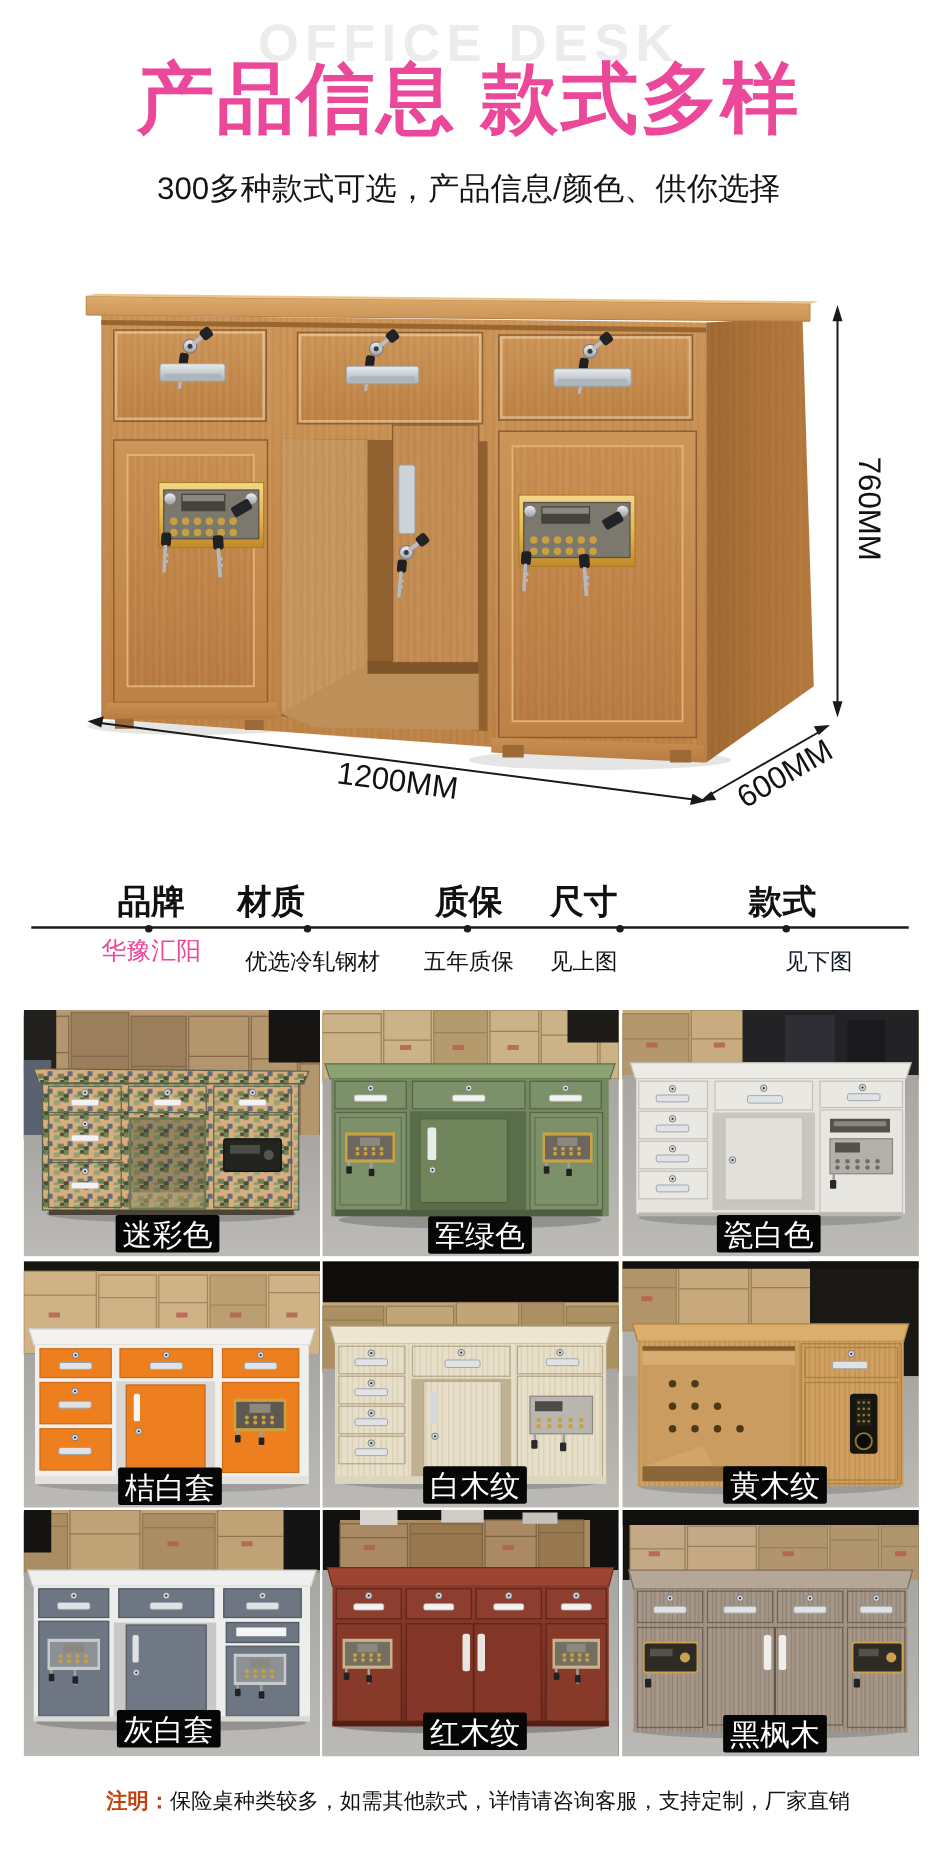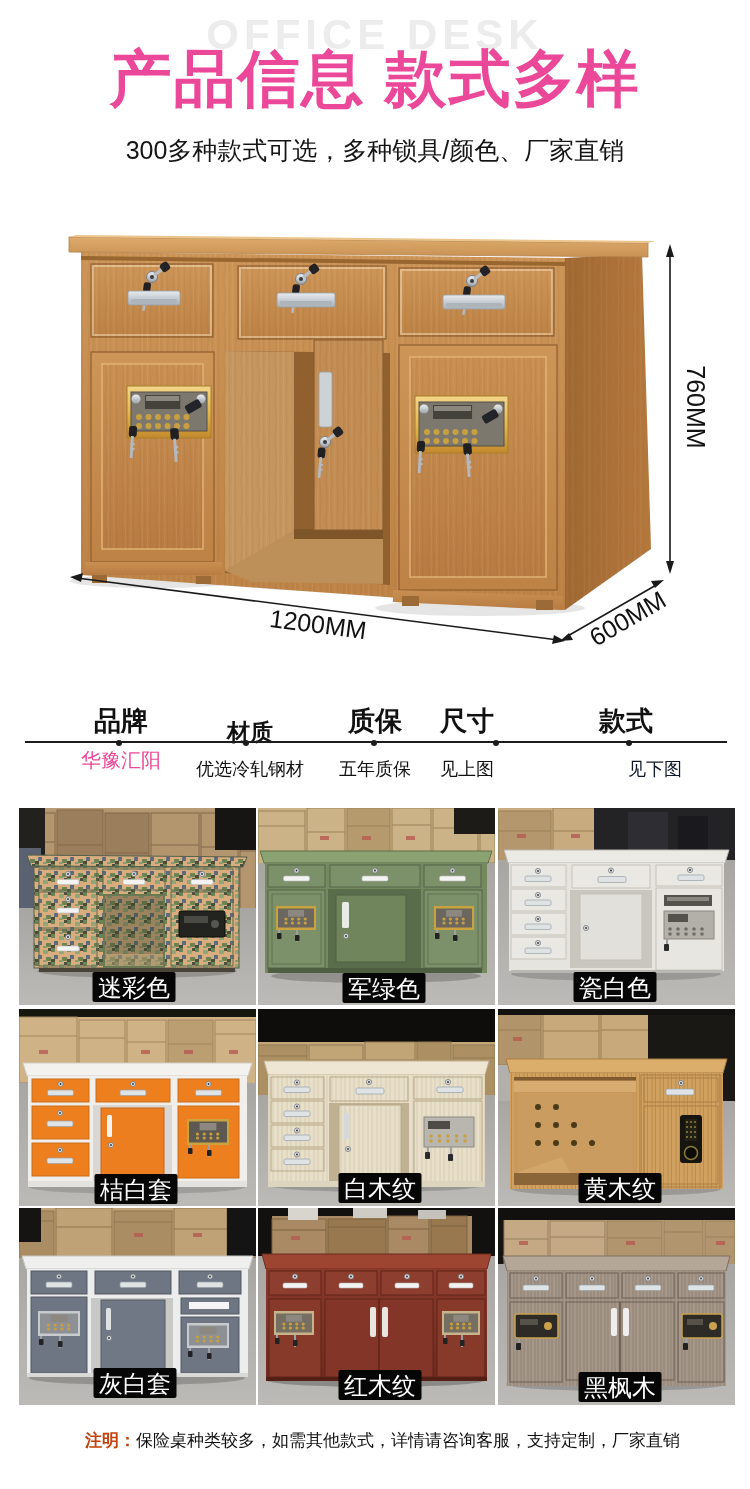--- a/index.html
+++ b/index.html
@@ -7,21 +7,21 @@
   font-family:"Liberation Sans",sans-serif;overflow:hidden;}
 .abs{position:absolute;}
 </style>
 </head>
 <body>
 
 <div class="abs" style="left:0;top:11px;width:750px;text-align:center;font-size:42px;font-weight:bold;color:#ececec;letter-spacing:5px;">OFFICE DESK</div>
 
 <div class="abs" style="left:0;top:37px;width:750px;text-align:center;font-size:62px;font-weight:bold;color:#ec4899;letter-spacing:2px;">产品信息 款式多样</div>
 
-<div class="abs" style="left:0;top:134px;width:750px;text-align:center;font-size:25px;color:#141414;">300多种款式可选，多种锁具/颜色、厂家直销</div>
+<div class="abs" style="left:0;top:134px;width:750px;text-align:center;font-size:25px;color:#141414;">300多种款式可选，产品信息/颜色、供你选择</div>
 
 <div class="abs" style="left:0;top:210px;width:750px;height:460px;" id="maindesk">
 <svg width="750" height="460" viewBox="0 210 750 460">
       <defs>
 <linearGradient id="wood" x1="0" y1="0" x2="0" y2="1">
  <stop offset="0" stop-color="#cd9558"></stop>
           <stop offset="1" stop-color="#bd8245"></stop>
 </linearGradient>
 <linearGradient id="woodD" x1="0" y1="0" x2="0" y2="1">
  <stop offset="0" stop-color="#c98f52"></stop>
@@ -236,21 +236,21 @@
 <line x1="566" y1="637" x2="658" y2="584"></line>
 <polygon points="560,641 573,640 569,633" stroke="none"></polygon>
 <polygon points="664,580 651,581 655,588" stroke="none"></polygon>
 </g>
 <text x="632" y="626" font-size="25" fill="#111" text-anchor="middle" transform="rotate(-30.2 632 626)" font-family="Liberation Sans, sans-serif">600MM</text>
     </svg>
 </div>
 
 <div class="abs" id="specs" style="left:0;top:700px;width:638px;height:90px;">
 <div class="abs" style="left:61px;top:3px;width:120px;text-align:center;font-size:27px;font-weight:bold;color:#111;">品牌</div>
-<div class="abs" style="left:190px;top:17px;width:120px;text-align:center;font-size:23px;font-weight:bold;color:#111;">材质</div>
+<div class="abs" style="left:190px;top:3px;width:120px;text-align:left;font-size:27px;font-weight:bold;color:#111;">材质</div>
 <div class="abs" style="left:315px;top:3px;width:120px;text-align:center;font-size:27px;font-weight:bold;color:#111;">质保</div>
 <div class="abs" style="left:440px;top:3px;width:120px;text-align:left;font-size:27px;font-weight:bold;color:#111;">尺寸</div>
 <div class="abs" style="left:566px;top:3px;width:120px;text-align:center;font-size:27px;font-weight:bold;color:#111;">款式</div>
 <div class="abs" style="left:25px;top:41px;width:702px;height:2px;background:#1c1c1c;"></div>
 <div class="abs" style="left:116px;top:40px;width:6px;height:6px;border-radius:50%;background:#1c1c1c;"></div>
 <div class="abs" style="left:243px;top:40px;width:6px;height:6px;border-radius:50%;background:#1c1c1c;"></div>
 <div class="abs" style="left:371px;top:40px;width:6px;height:6px;border-radius:50%;background:#1c1c1c;"></div>
 <div class="abs" style="left:493px;top:40px;width:6px;height:6px;border-radius:50%;background:#1c1c1c;"></div>
 <div class="abs" style="left:626px;top:40px;width:6px;height:6px;border-radius:50%;background:#1c1c1c;"></div>
 <div class="abs" style="left:61px;top:47px;width:120px;text-align:center;font-size:20px;color:#ec4899;">华豫汇阳</div>

